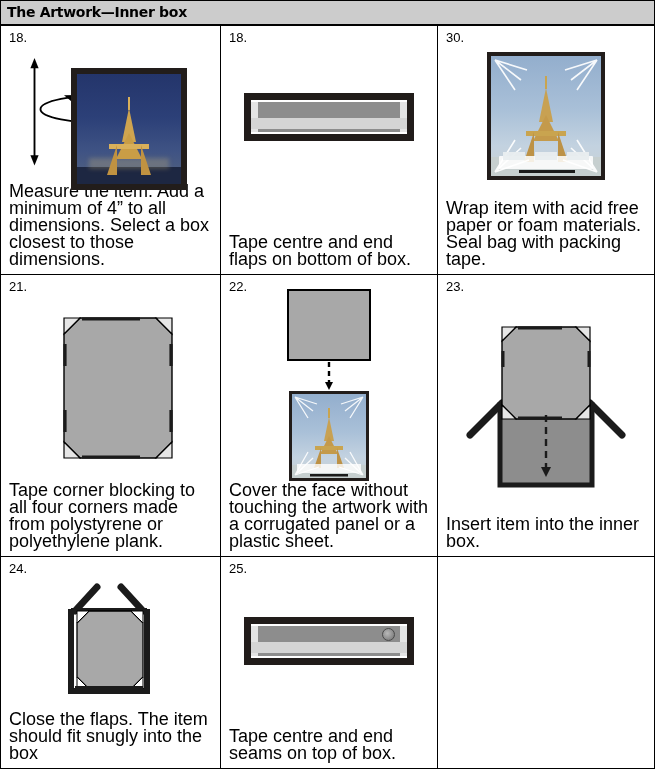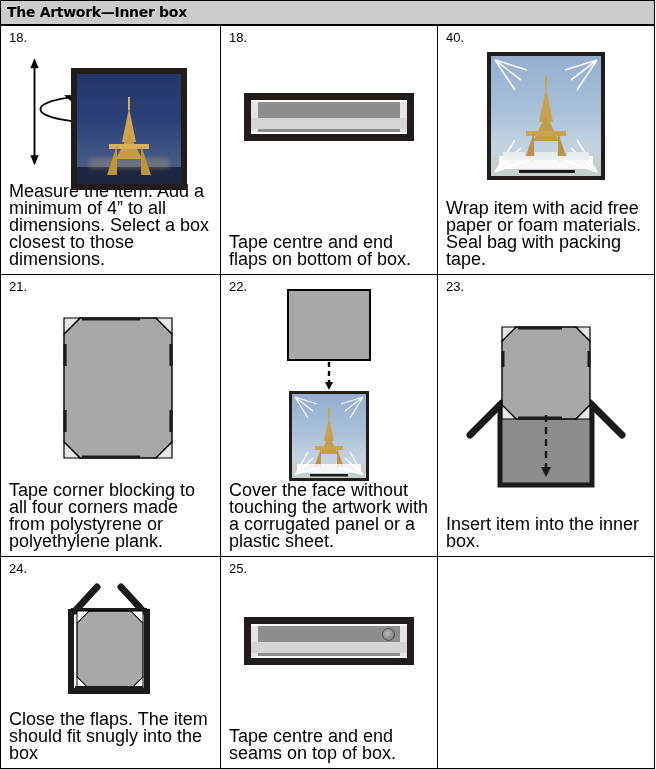--- a/index.html
+++ b/index.html
@@ -141,21 +141,21 @@
               <div class="bf-tape"></div>
             </div>
           </div>
         </div>
         <div class="caption">Tape centre and end flaps on bottom of box.</div>
       </div>
     </td>
 
     <td>
       <div class="cell-inner">
-        <div class="step-num">40.</div>
+        <div class="step-num">30.</div>
         <div class="figure">
           <div style="margin-top:-14px;">
             <div class="art-frame" style="width:110px;height:120px;border-width:4px;">
               <div class="pic day" style="width:110px;height:120px;">
                 <div class="ground day"></div>
                 <div class="tower" style="width:0;height:86px;bottom:12%;">
                   <i class="t-spire" style="background:#c9a44f;"></i>
                   <i class="t-up" style="border-bottom-color:#c8a152;"></i>
                   <i class="t-mid" style="border-bottom-color:#c49a4b;"></i>
                   <i class="t-arch" style="background:#c9a44f;"></i>

